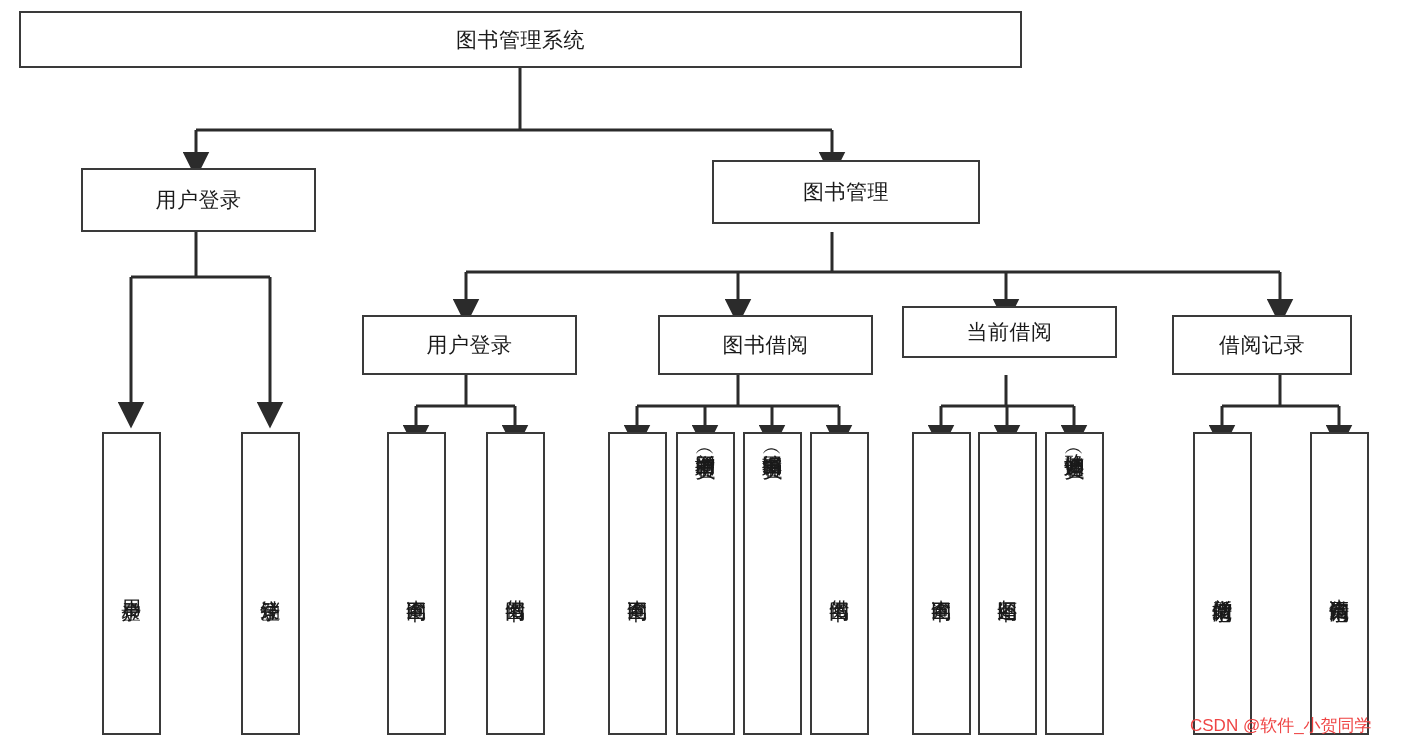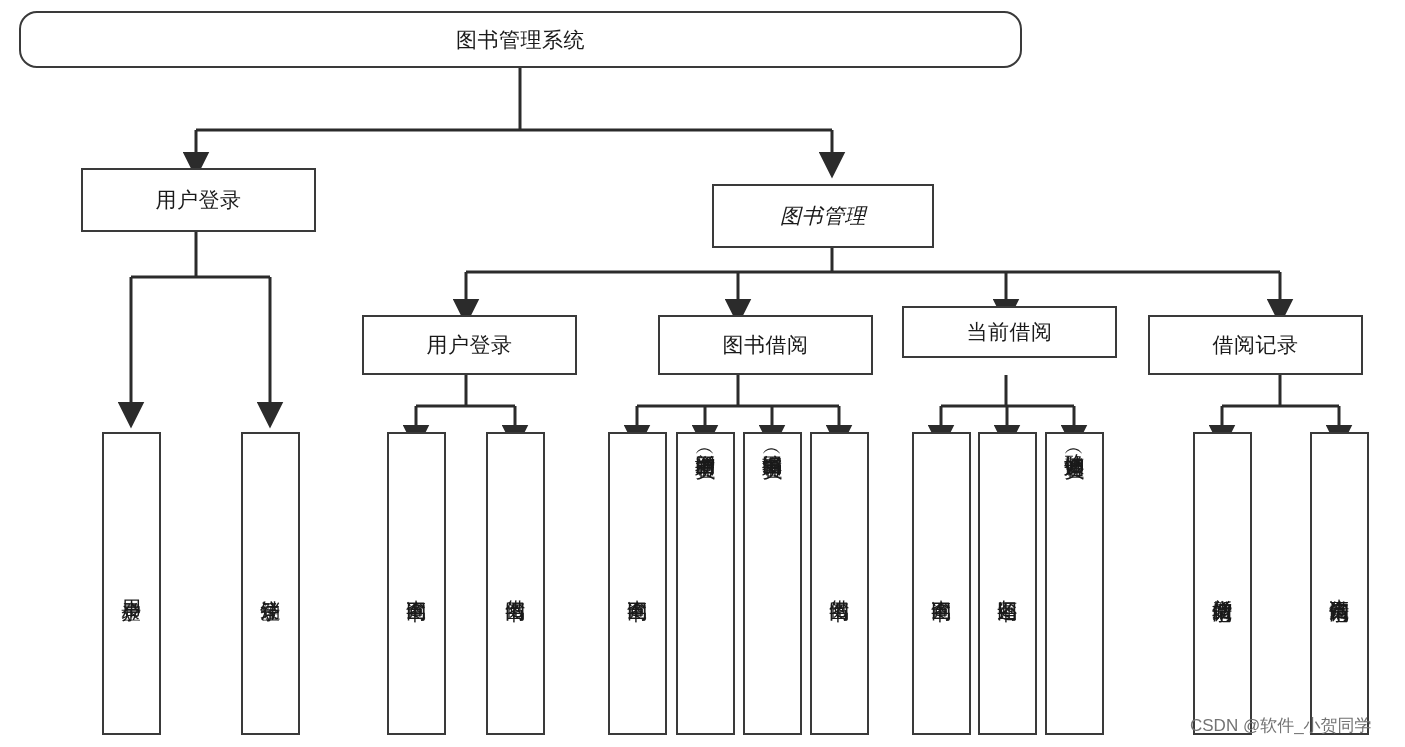--- a/index.html
+++ b/index.html
@@ -67,21 +67,21 @@
     justify-content: center;
   }
   .leaf-inner.top {
     align-items: flex-start;
   }
   #watermark {
     position: absolute;
     left: 1190px;
     top: 714px;
     font-size: 17px;
-    color: #737373;
+    color: #ef4444;
     white-space: nowrap;
     font-family: "Liberation Sans", "DejaVu Sans", sans-serif;
     pointer-events: none;
   }
 </style>
 </head>
 <body>
 
 <div id="diagram-root">
 
@@ -128,45 +128,45 @@
       <path d="M 1007,406 L 1007,429" marker-end="url(#arrowhead)"></path>
       <path d="M 1074,406 L 1074,429" marker-end="url(#arrowhead)"></path>
 
       <path d="M 1280,375 L 1280,406"></path>
       <path d="M 1222,406 L 1339,406"></path>
       <path d="M 1222,406 L 1222,429" marker-end="url(#arrowhead)"></path>
       <path d="M 1339,406 L 1339,429" marker-end="url(#arrowhead)"></path>
     </g>
   </svg>
 
-  <div class="node-box" style="left:19px; top:11px; width:1003px; height:57px;border-radius:18px;">
+  <div class="node-box" style="left:19px; top:11px; width:1003px; height:57px;">
     <span class="node-label-h">图书管理系统</span>
   </div>
 
   <div class="node-box" style="left:81px; top:168px; width:235px; height:64px;">
     <span class="node-label-h">用户登录</span>
   </div>
 
-  <div class="node-box" style="left:712px; top:184px; width:222px; height:64px;font-style:italic;">
+  <div class="node-box" style="left:712px; top:160px; width:268px; height:64px;">
     <span class="node-label-h">图书管理</span>
   </div>
 
   <div class="node-box" style="left:362px; top:315px; width:215px; height:60px;">
     <span class="node-label-h">用户登录</span>
   </div>
 
   <div class="node-box" style="left:632px; top:315px; width:215px; height:60px;margin-left:26px;">
     <span class="node-label-h">图书借阅</span>
   </div>
 
   <div class="node-box" style="left:902px; top:306px; width:215px; height:52px;">
     <span class="node-label-h">当前借阅</span>
   </div>
 
-  <div class="node-box" style="left:1148px; top:315px; width:215px; height:60px;">
+  <div class="node-box" style="left:1172px; top:315px; width:180px; height:60px;">
     <span class="node-label-h">借阅记录</span>
   </div>
 
   <div class="node-box leaf" style="left:102px; top:432px; width:59px; height:303px;">
     <div class="leaf-inner">
       <span class="node-label-v">用户登录</span>
     </div>
   </div>
 
   <div class="node-box leaf" style="left:241px; top:432px; width:59px; height:303px;">

